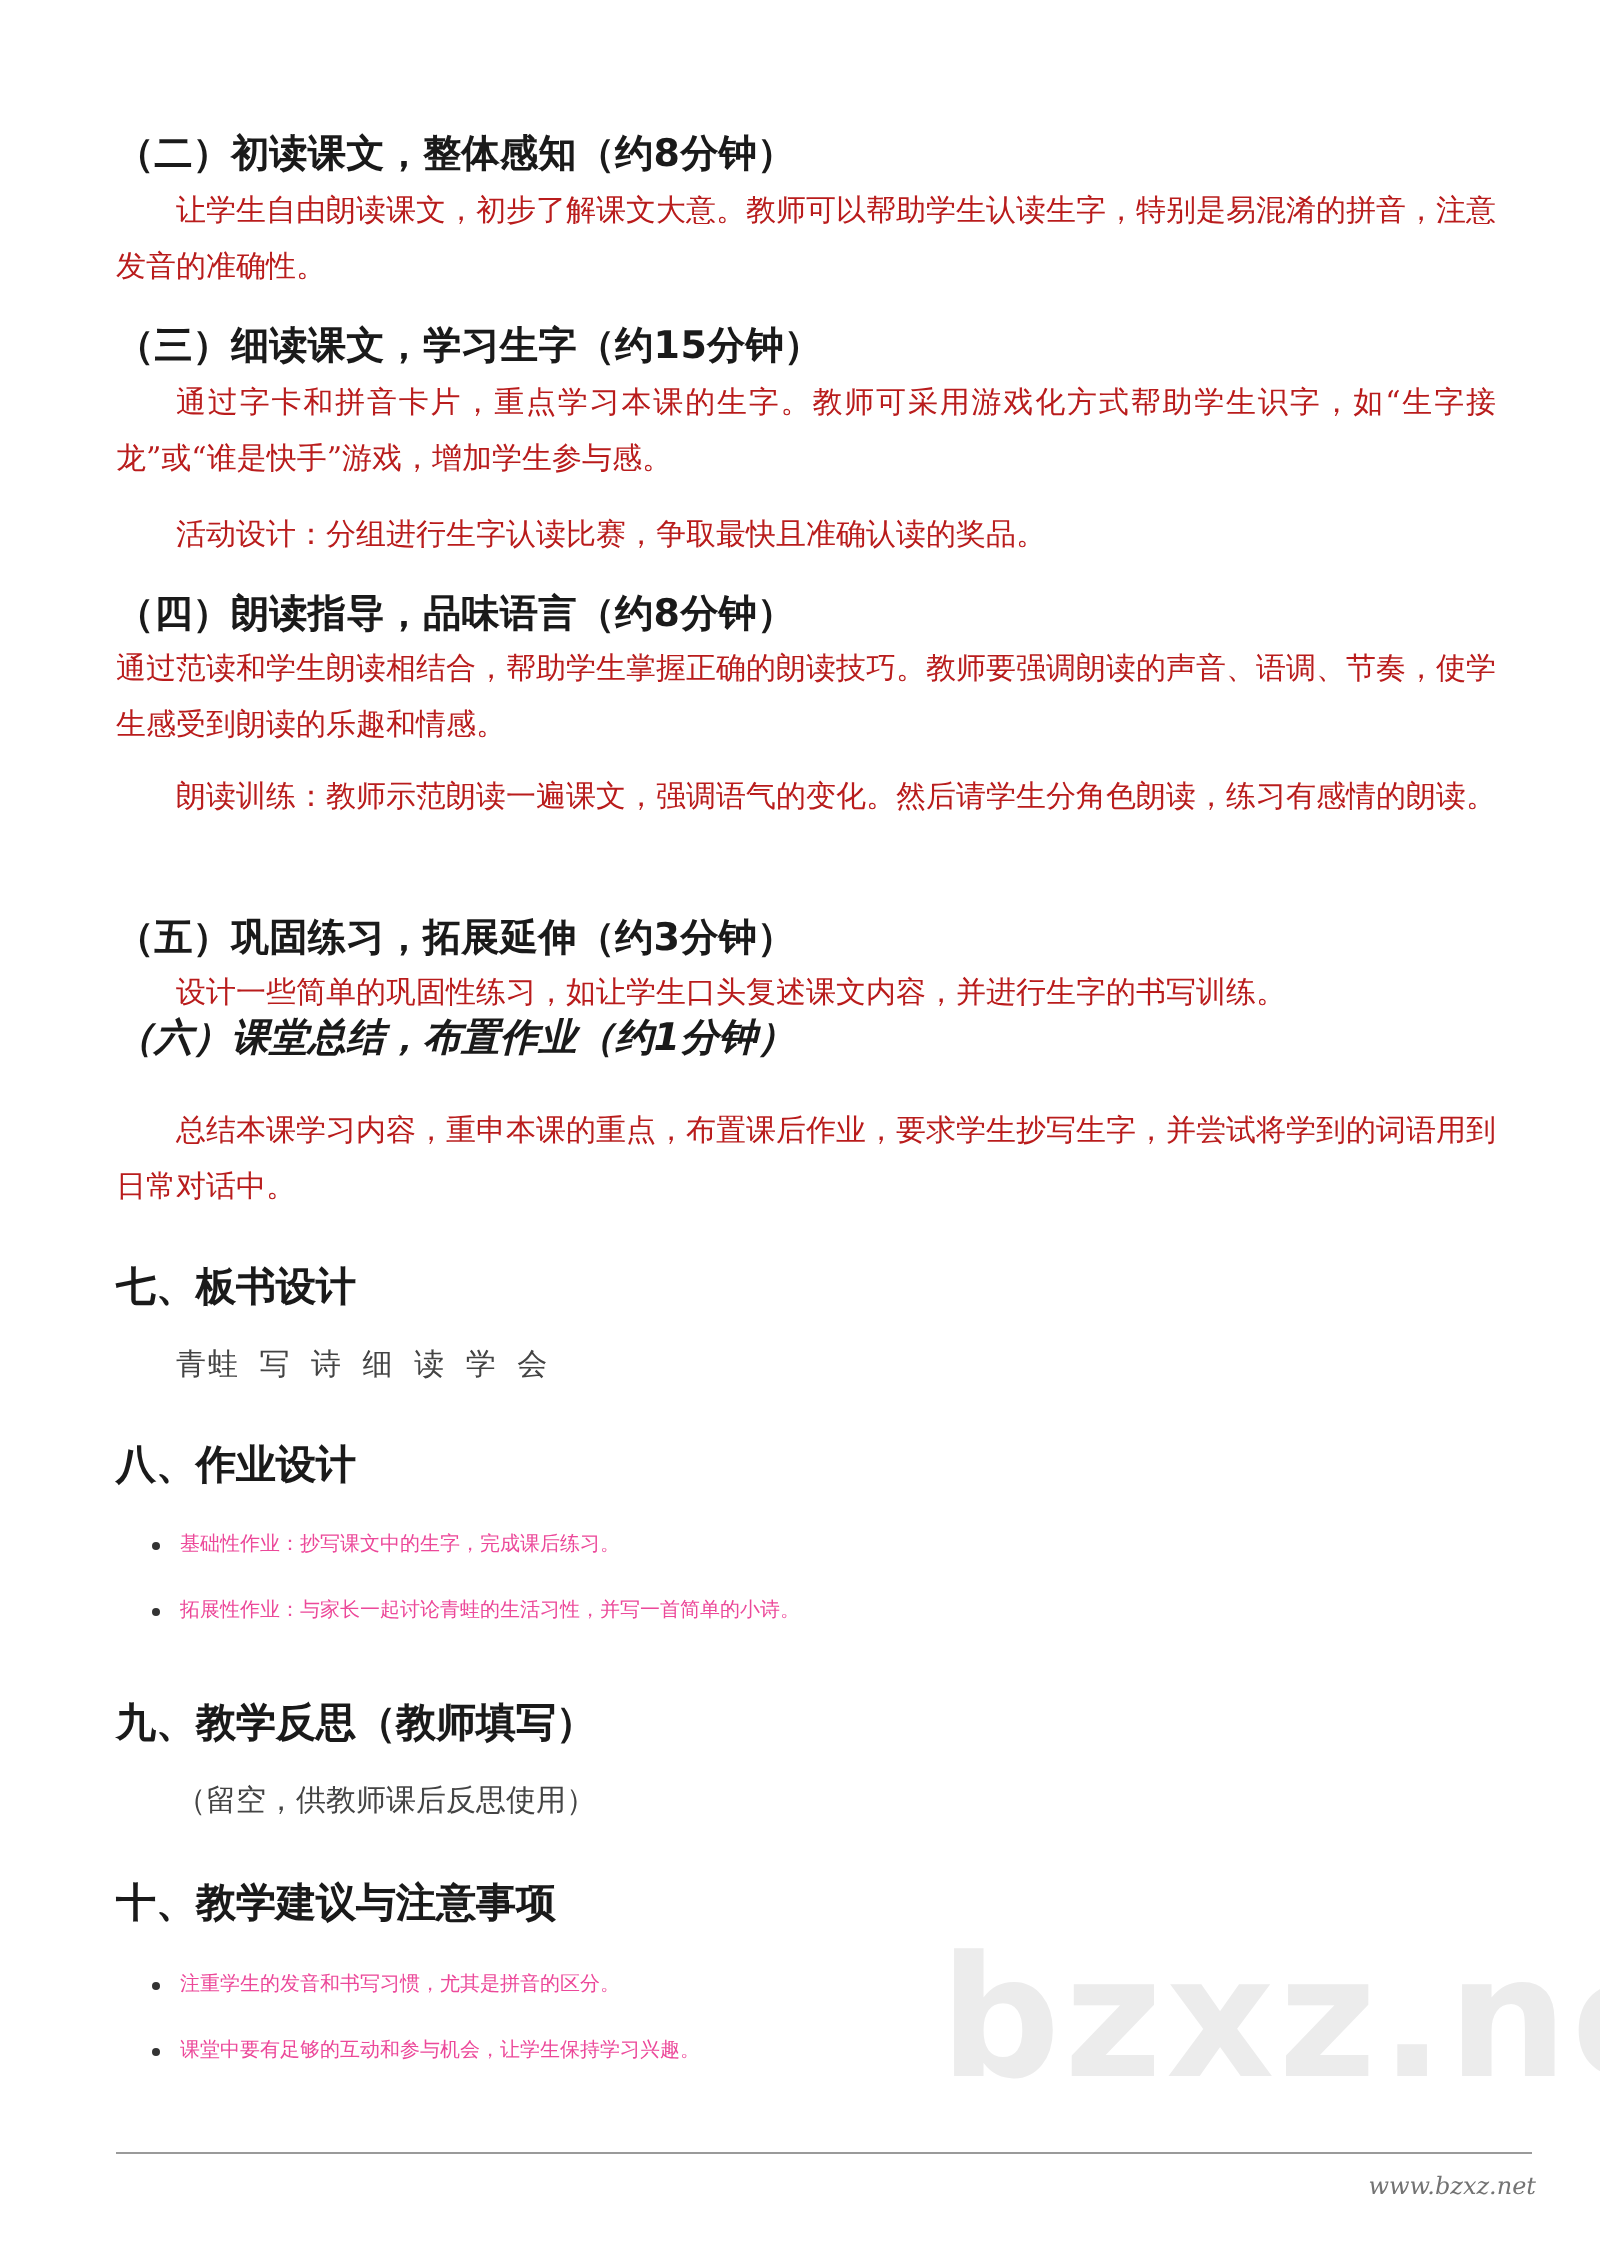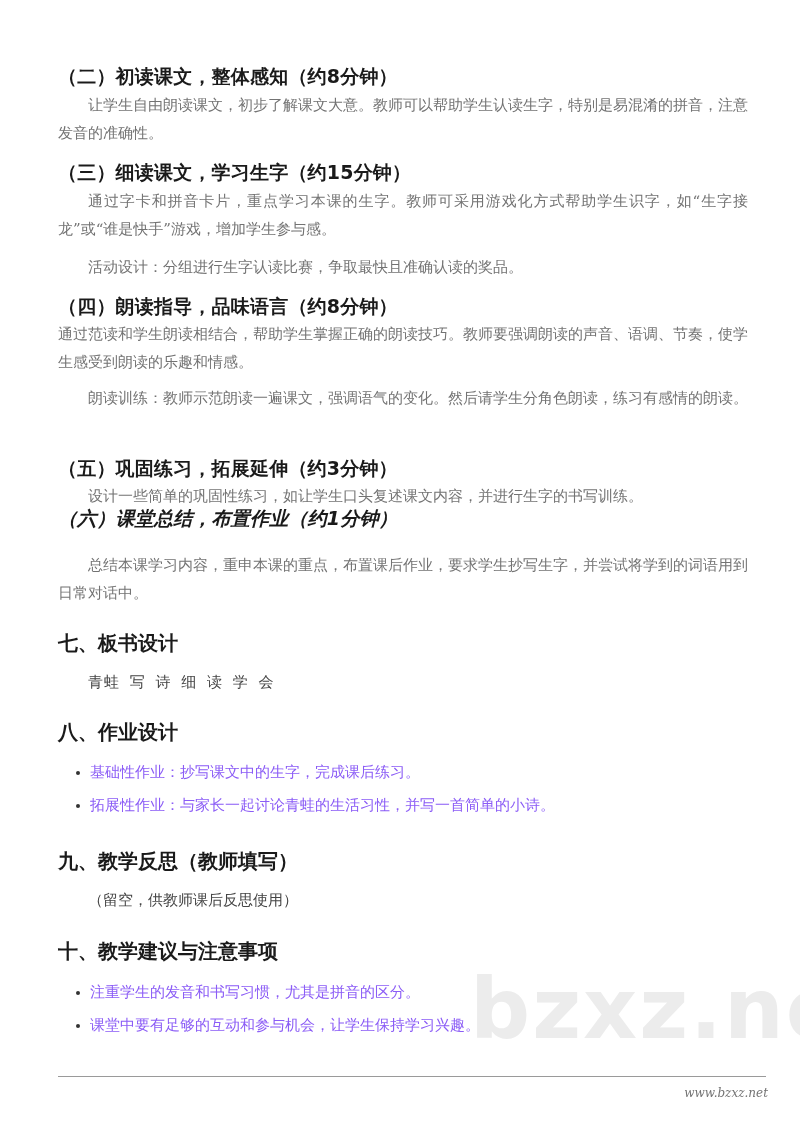--- a/index.html
+++ b/index.html
@@ -9,36 +9,36 @@
       color: #333333;
     }
     .page { position: absolute; left: 58px; top: 0; width: 690px; }
     .sub-heading {
       position: absolute; left: 0; font-weight: bold; font-size: 19px;
       color: #1a1a1a; font-family: "DejaVu Sans", "Liberation Sans", sans-serif;
       white-space: nowrap; letter-spacing: 0.2px;
     }
     .para {
       position: absolute; left: 0; width: 690px; font-size: 15px;
-      line-height: 28px; color: #737373; text-align: justify;
+      line-height: 28px; color: #b91c1c; text-align: justify;
     }
     .indent { text-indent: 2em; }
     .sec-heading {
       position: absolute; left: 0; font-size: 20px; font-weight: bold;
       color: #1a1a1a; font-family: "DejaVu Sans", "Liberation Sans", sans-serif;
       white-space: nowrap;
     }
     .board {
       position: absolute; left: 30px; font-size: 15px; color: #444;
       letter-spacing: 1px; word-spacing: 4px;
     }
     .bullet-list { position: absolute; left: 18px; margin: 0; padding: 0; list-style: none; }
     .bullet-list li {
-      position: relative; padding-left: 14px; font-size: 15px; line-height: 15px;
-      color: #8b5cf6; white-space: nowrap;
+      position: relative; padding-left: 14px; font-size: 10px; line-height: 15px;
+      color: #ec4899; white-space: nowrap;
     }
     .bullet-list li::before {
       content: ""; position: absolute; left: 0; top: 6px; width: 4px; height: 4px;
       border-radius: 50%; background: #333;
     }
     .note { position: absolute; left: 30px; font-size: 15px; color: #444; }
     .watermark {
       position: absolute; left: 470px; top: 960px; font-size: 84px; font-weight: bold;
       color: #ececec; font-family: "DejaVu Sans", "Liberation Sans", sans-serif;
       letter-spacing: 2px; z-index: 0; pointer-events: none;

